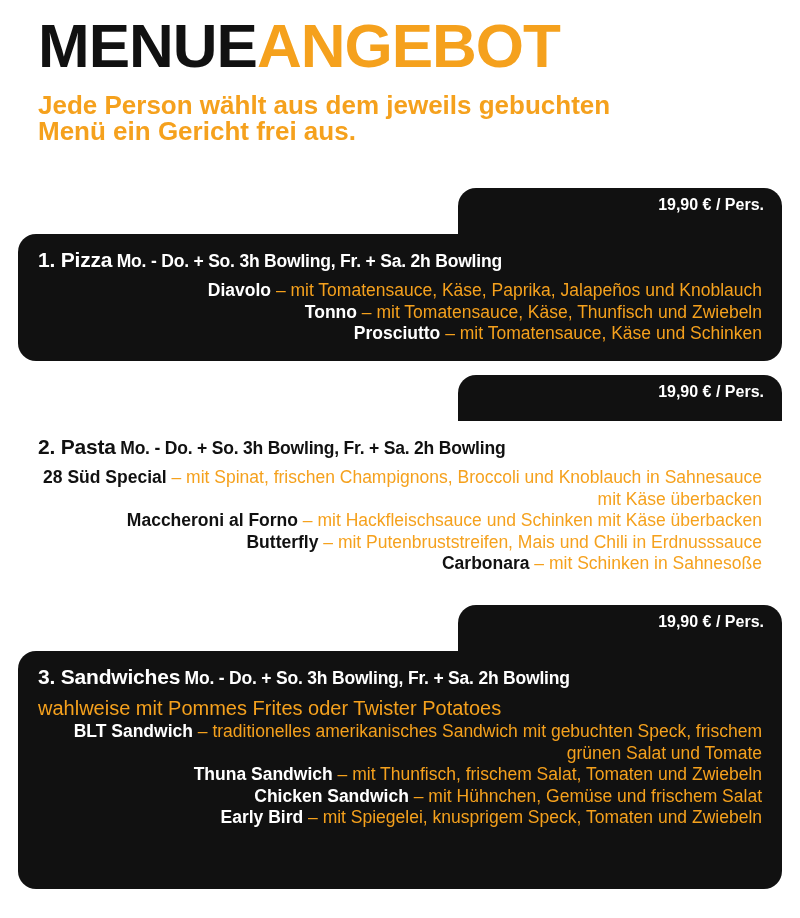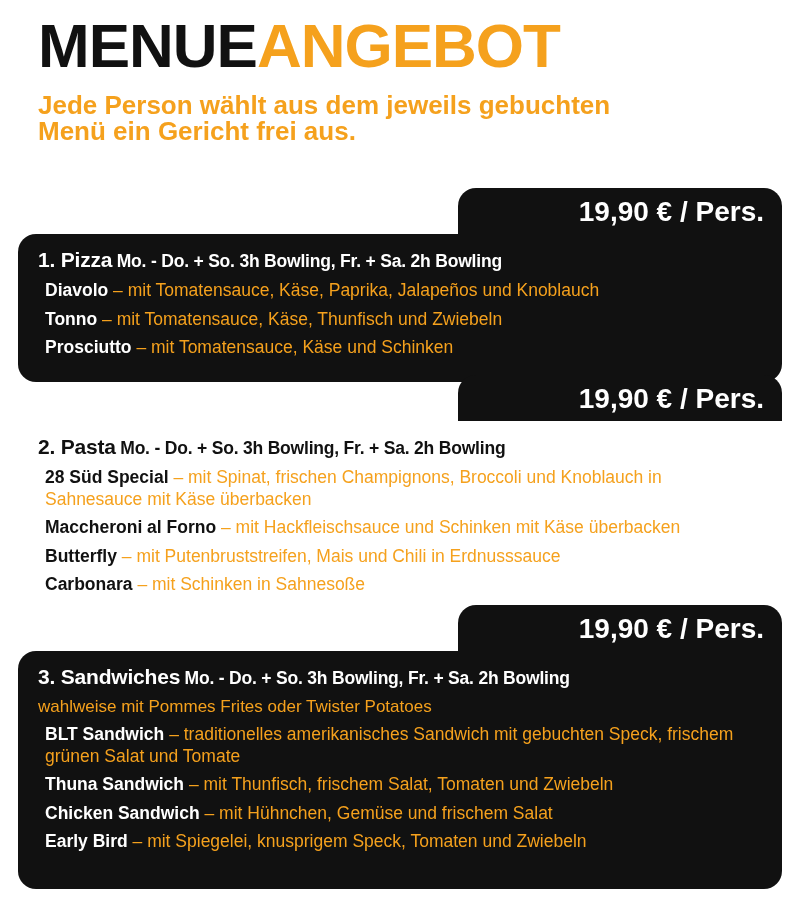--- a/index.html
+++ b/index.html
@@ -64,21 +64,21 @@
     width: 324px; height: 46px;
     background: #111111;
     border-top-left-radius: 18px;
     border-top-right-radius: 18px;
   }
   .price-text {
     position: absolute;
     right: 18px; top: 8px;
     color: #ffffff;
     font-weight: bold;
-    font-size: 28px;
+    font-size: 16px;
     white-space: nowrap;
   }
   .price-text .sep { color: #ffffff; }
 
   .body-box {
     position: relative;
     background: #111111;
     color: #ffffff;
     border-radius: 18px;
     border-top-right-radius: 0;
@@ -102,28 +102,29 @@
   .sec-meta {
     font-weight: bold;
     font-size: 17.5px;
     letter-spacing: -0.2px;
   }
   .body-box.dark .sec-num, .body-box.dark .sec-meta { color: #ffffff; }
   .body-box.light .sec-num, .body-box.light .sec-meta { color: #111111; }
 
   .note {
     color: #f5a11d;
-    font-size: 17px;
+    font-size: 20px;
     margin: 0 0 1px 0;
   }
 
   .item {
     font-size: 17.5px;
     line-height: 21.5px;
-    margin: 7px;
+    margin: 0;
+    text-align: right;
   }
   .item .nm {
     font-weight: bold;
   }
   .item .ds {
     color: #f5a11d;
   }
   .body-box.dark .item .nm { color: #ffffff; }
   .body-box.light .item .nm { color: #111111; }
 

